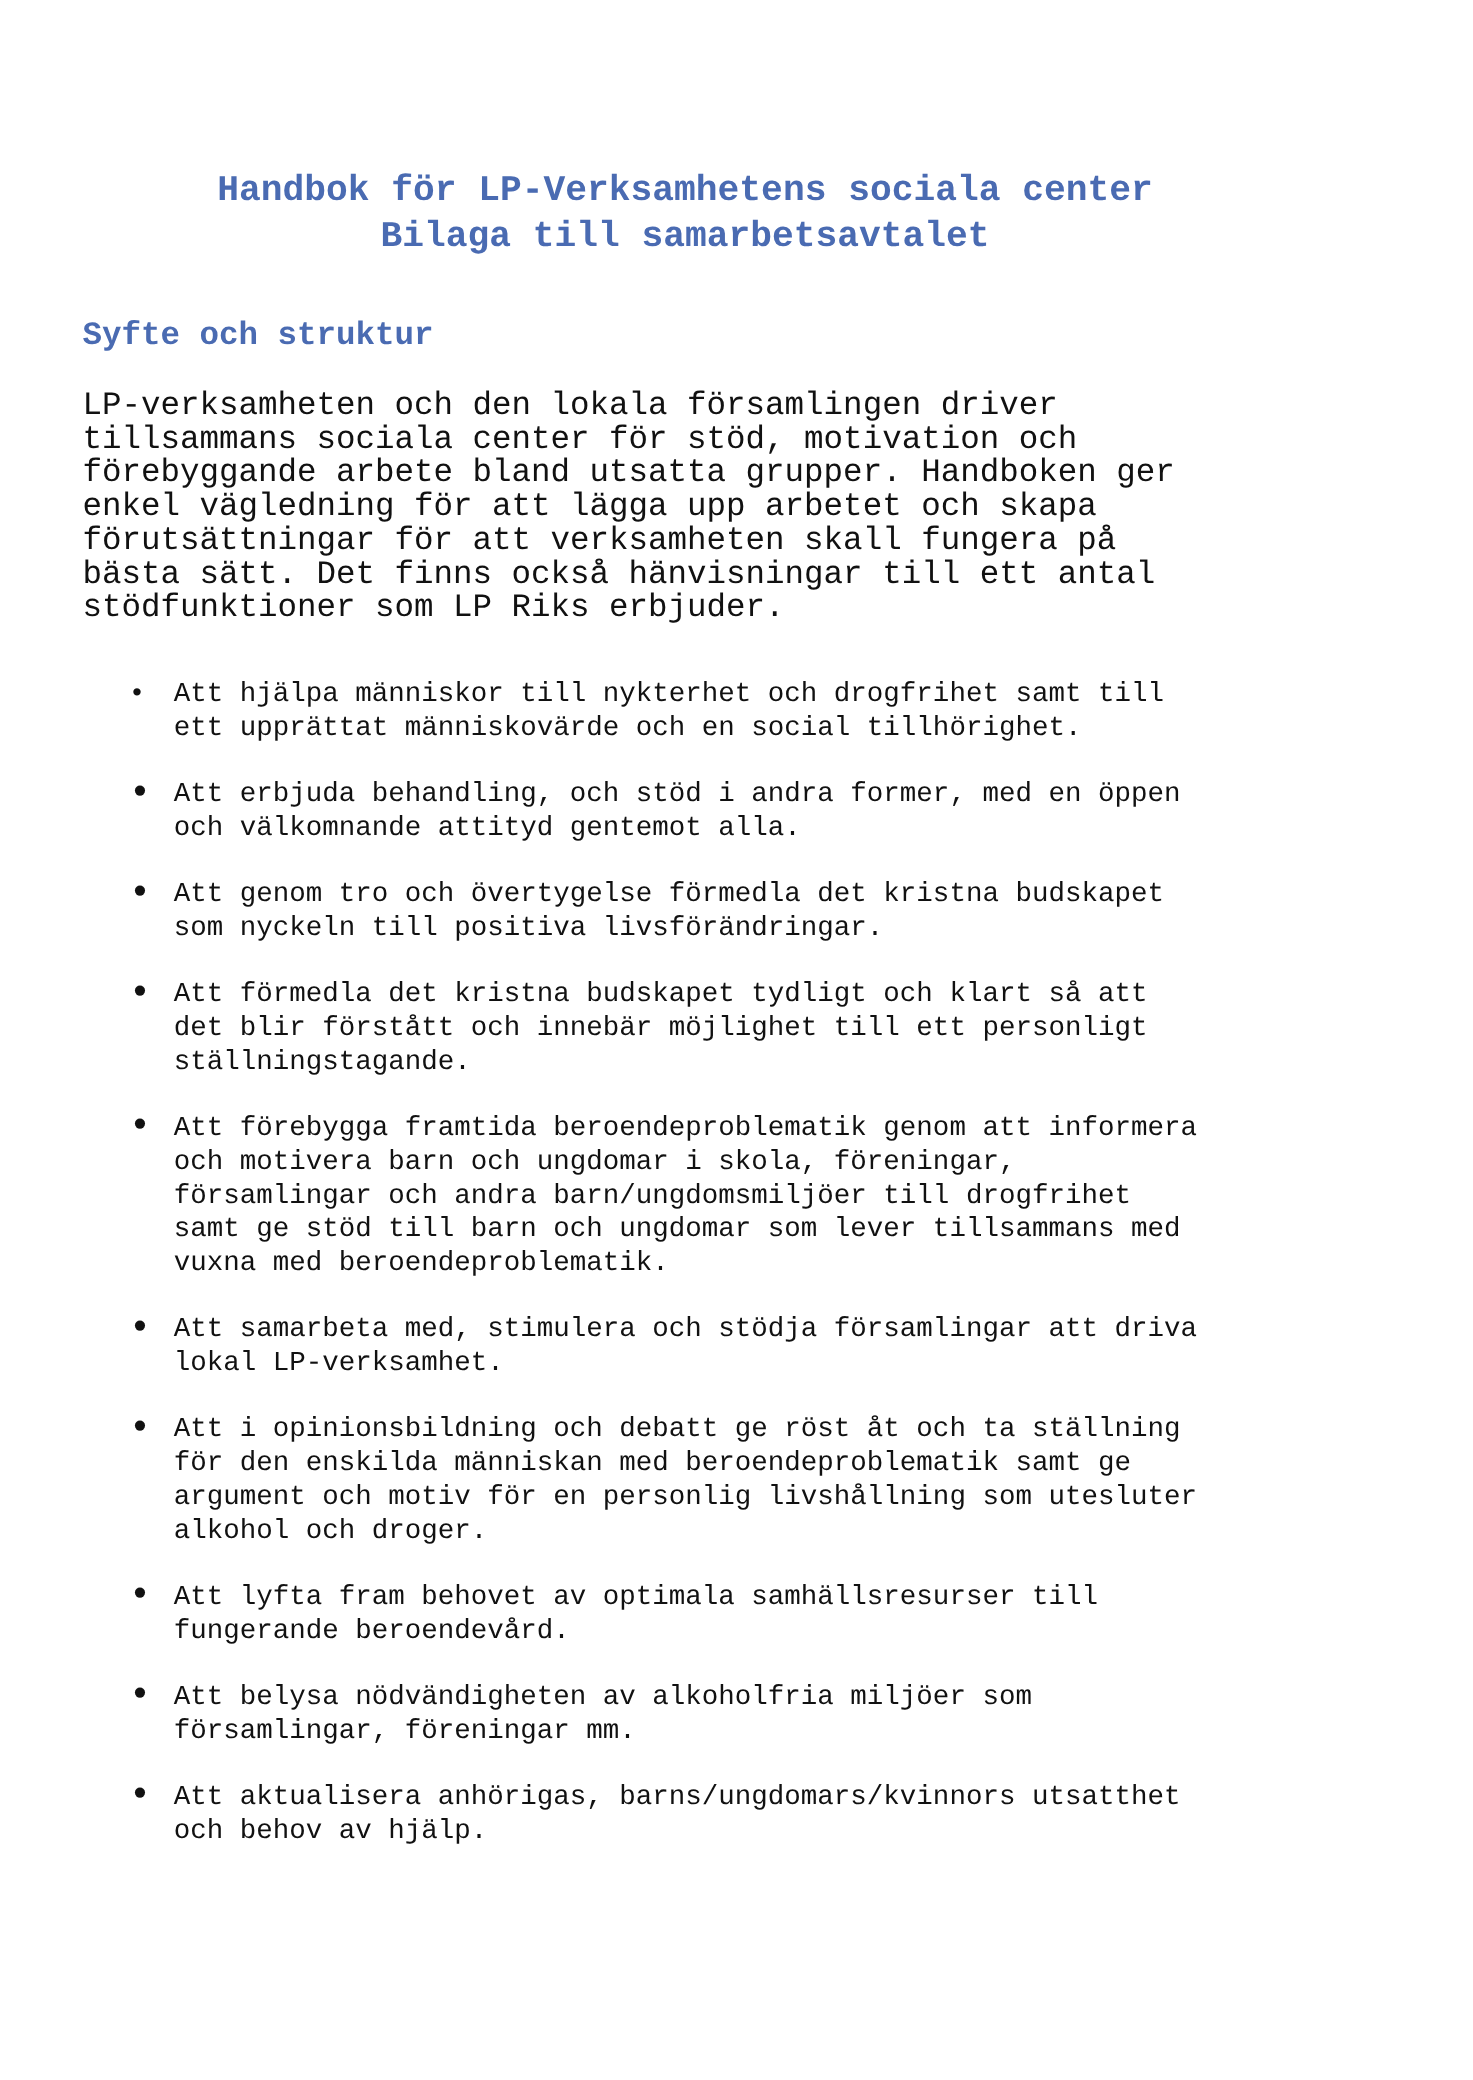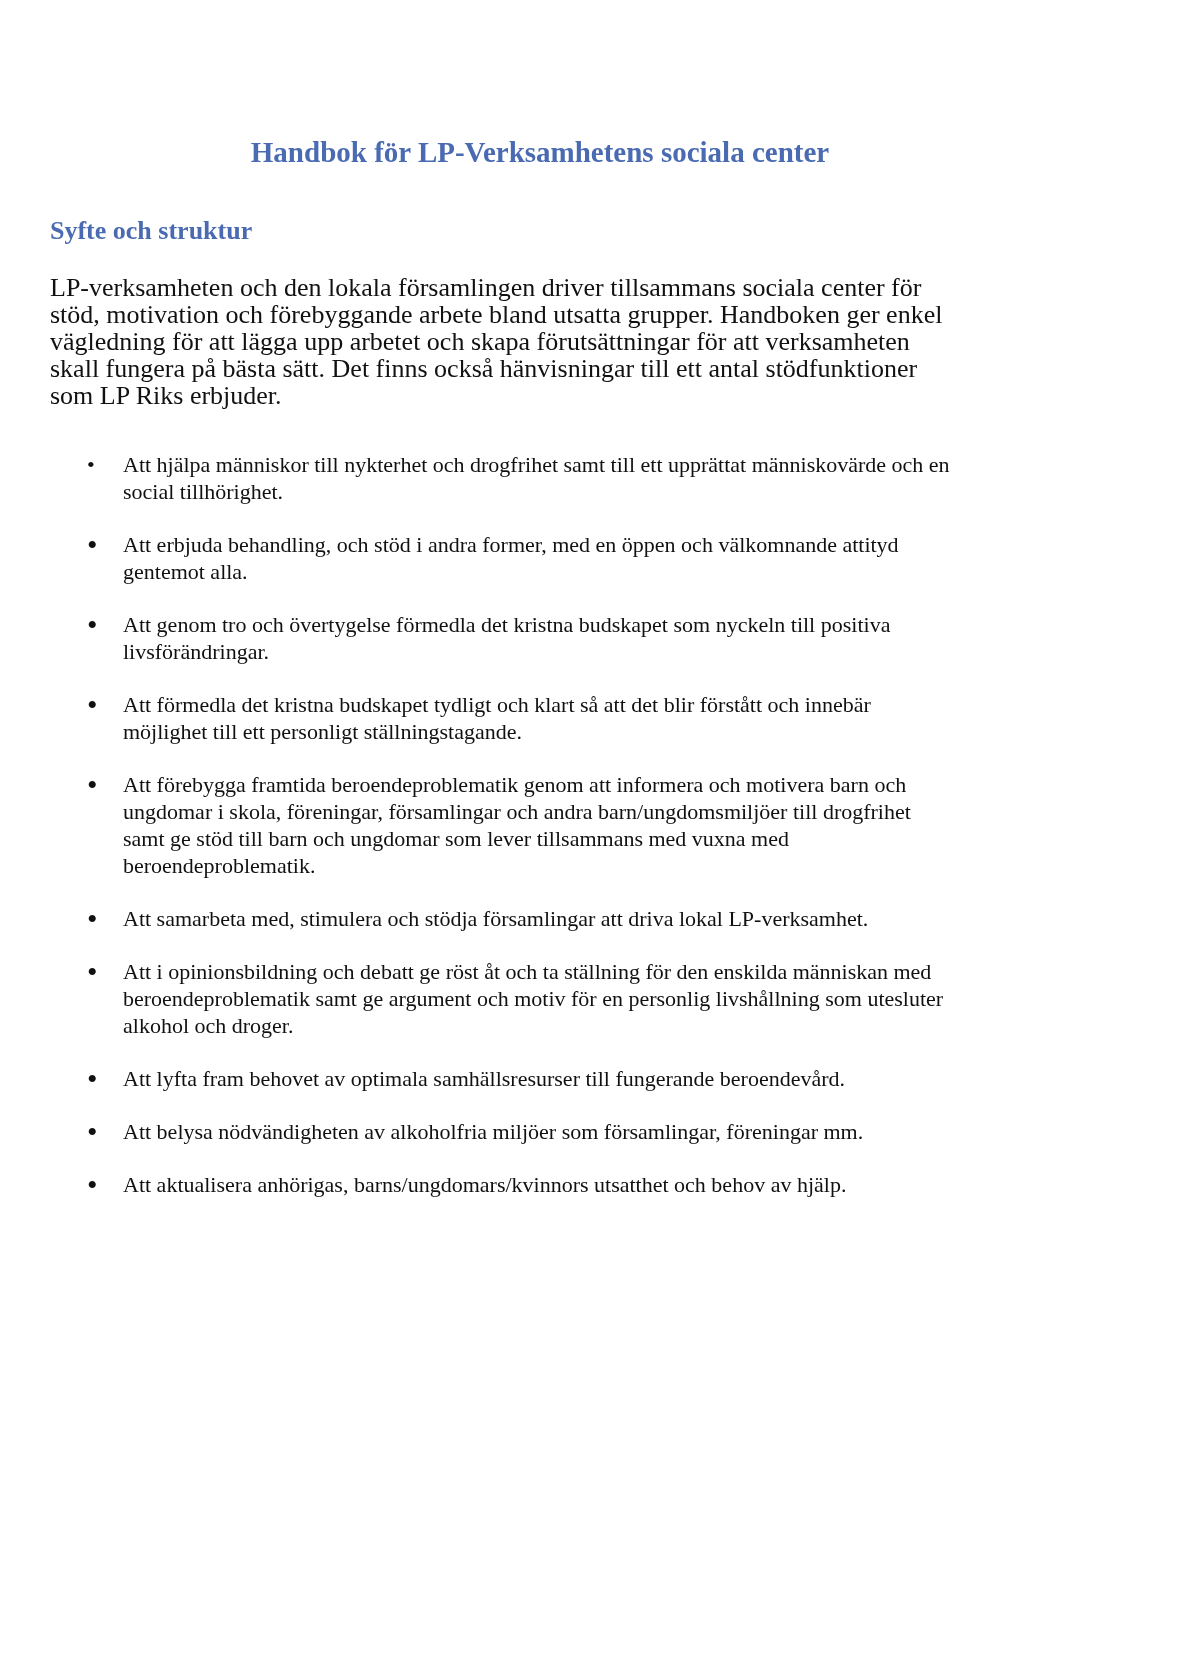--- a/index.html
+++ b/index.html
@@ -7,22 +7,22 @@
     padding: 0;
     background: #ffffff;
   }
   .page {
     position: relative;
     width: 1178px;
     height: 1664px;
     margin: 0 auto;
     background: #ffffff;
     box-sizing: border-box;
-    padding: 134px 148px 0 50px;
-    font-family: Liberation Serif, serif;
+    padding: 134px 148px 0 66px;
+    font-family: Liberation Mono, monospace;
     color: #111111;
     overflow: hidden;
   }
   .doc-title {
     margin: 0;
     text-align: center;
     color: #4a6bb2;
     font-size: 29px;
     line-height: 37px;
     font-weight: bold;
@@ -69,21 +69,21 @@
     flex: 1 1 auto;
     max-width: 831px;
     line-height: 27px;
   }
 </style>
 </head>
 <body>
 
 <div class="page">
 
-  <h1 class="doc-title"><span>Handbok för LP-Verksamhetens sociala center</span><br></h1>
+  <h1 class="doc-title"><span>Handbok för LP-Verksamhetens sociala center</span><br><span>Bilaga till samarbetsavtalet</span></h1>
 
   <h2 class="section-heading heading-syfte">Syfte och struktur</h2>
 
   <p class="body-paragraph">LP-verksamheten och den lokala församlingen driver tillsammans sociala center för stöd, motivation och förebyggande arbete bland utsatta grupper. Handboken ger enkel vägledning för att lägga upp arbetet och skapa förutsättningar för att verksamheten skall fungera på bästa sätt. Det finns också hänvisningar till ett antal stödfunktioner som LP Riks erbjuder.</p>
 
 
   <ul class="goals">
     <li class="goal">
       <span class="marker">•</span>
       <span class="goal-text">Att hjälpa människor till nykterhet och drogfrihet samt till ett upprättat människovärde och en social tillhörighet.</span>

